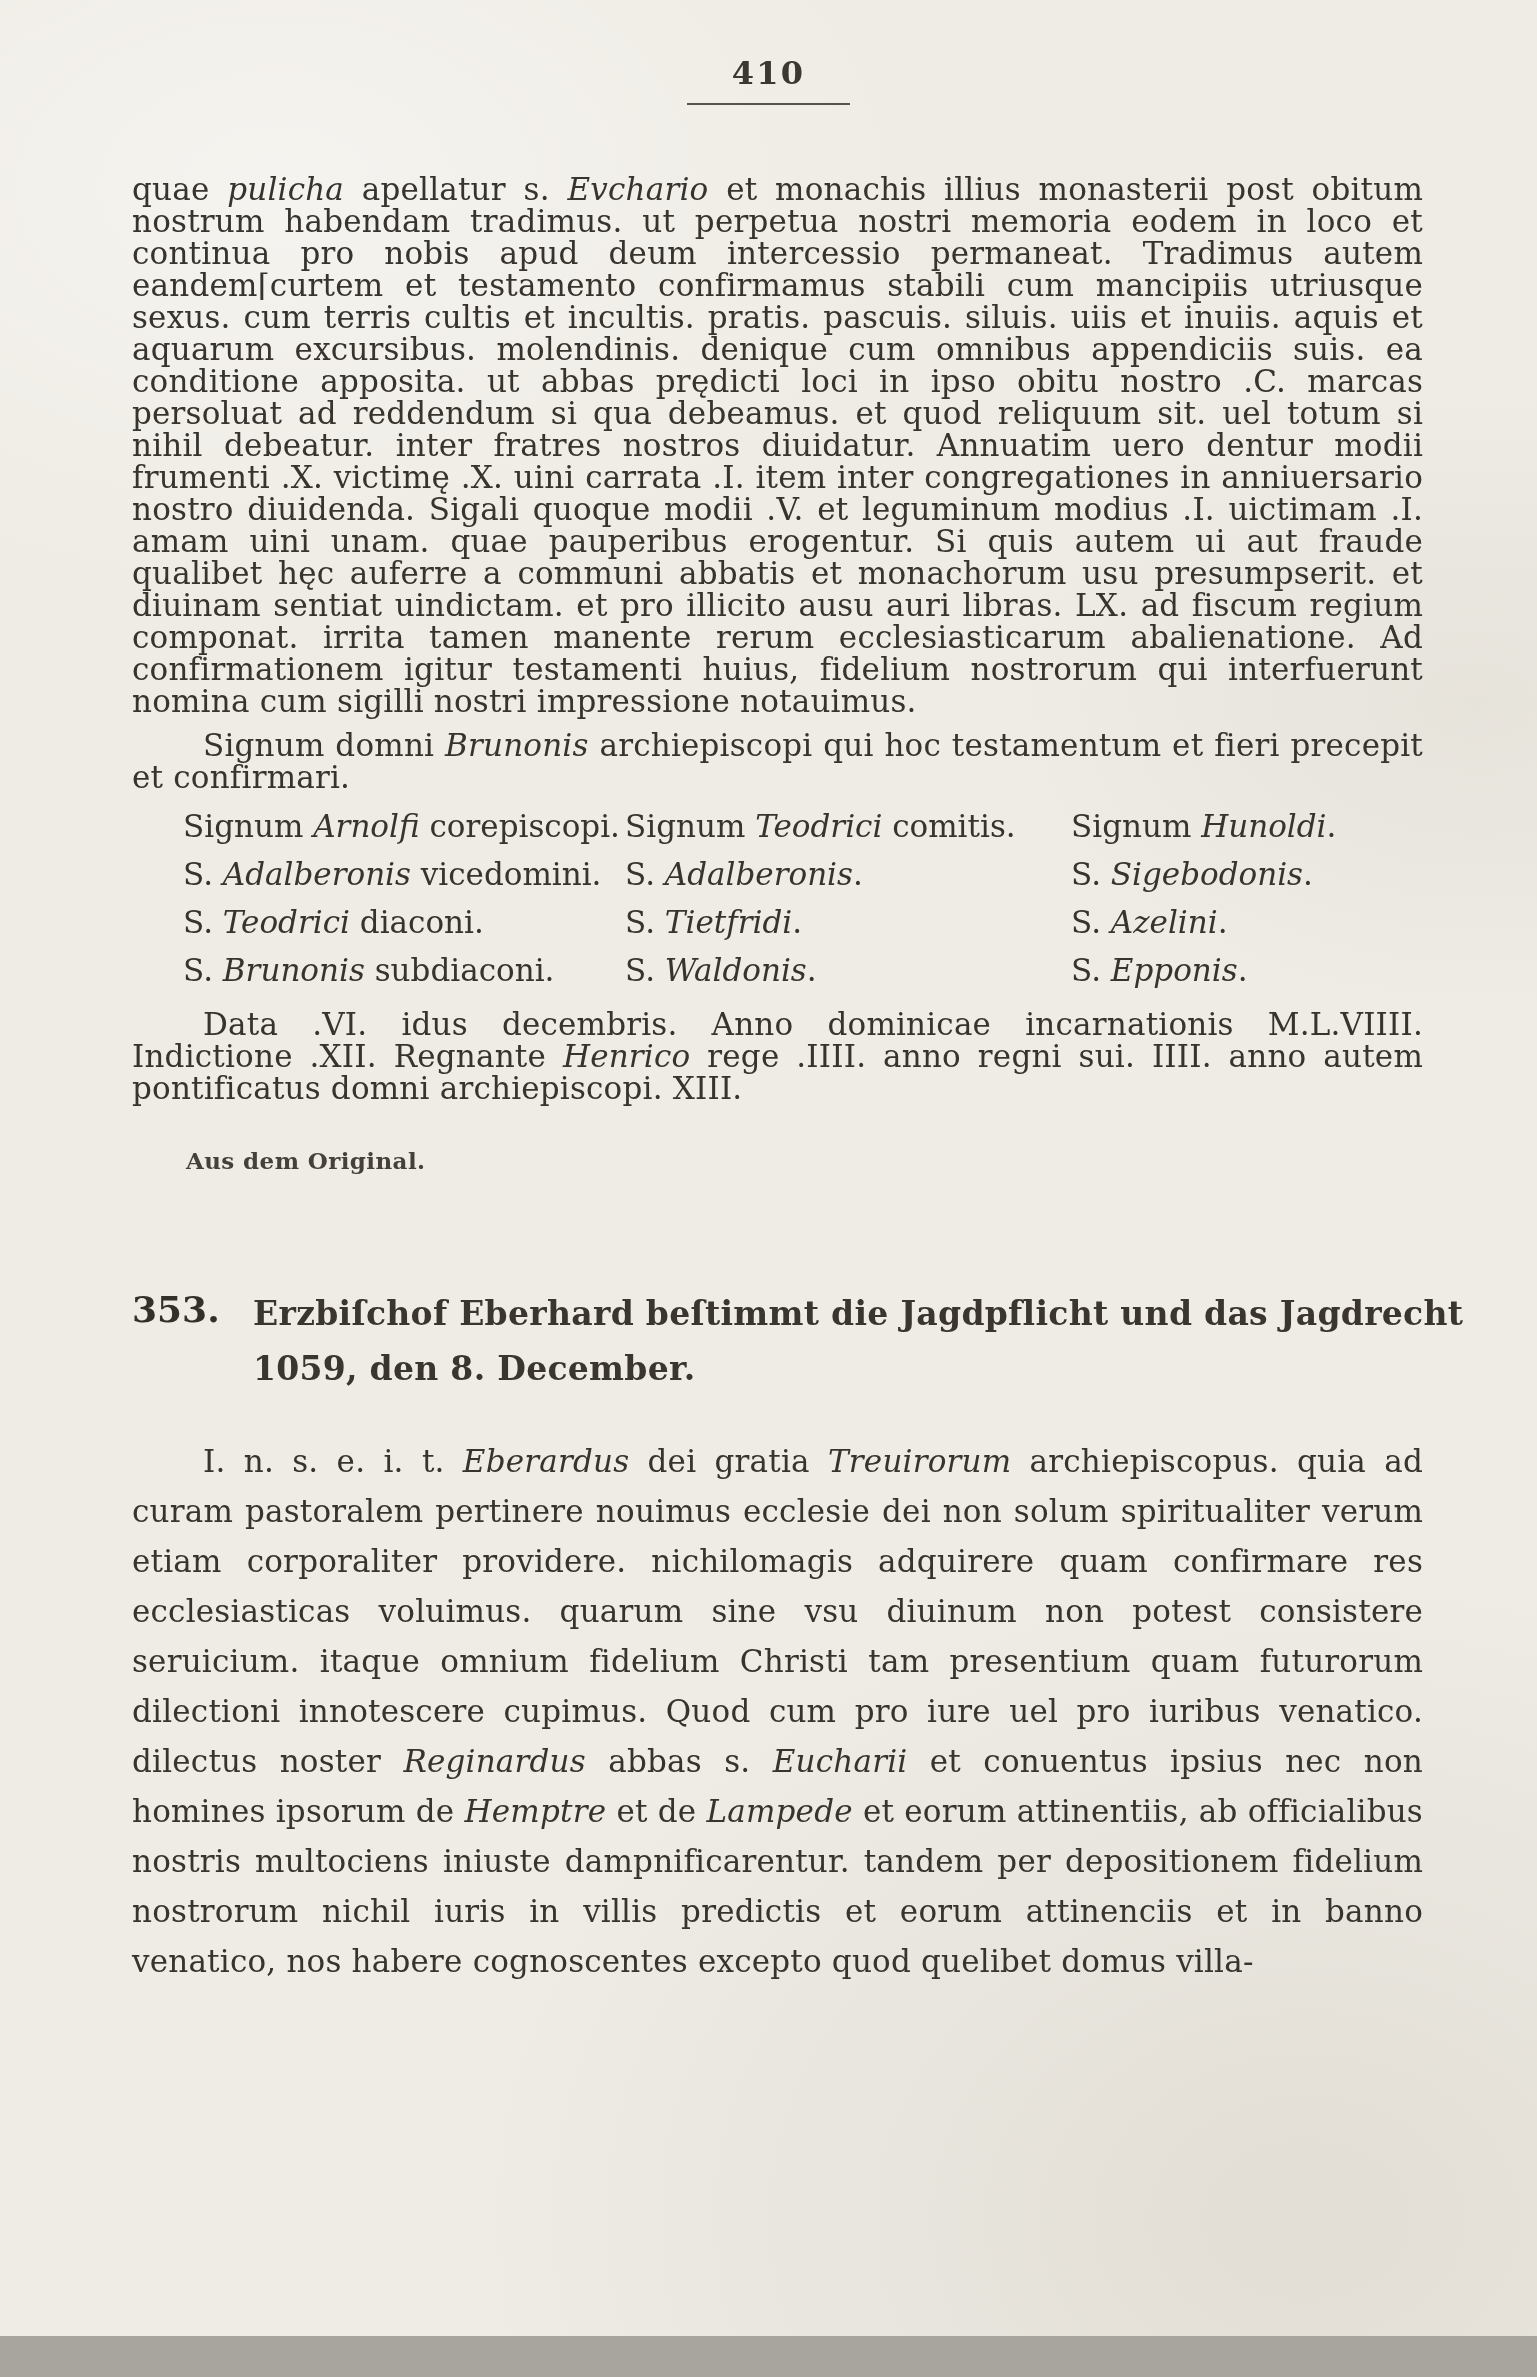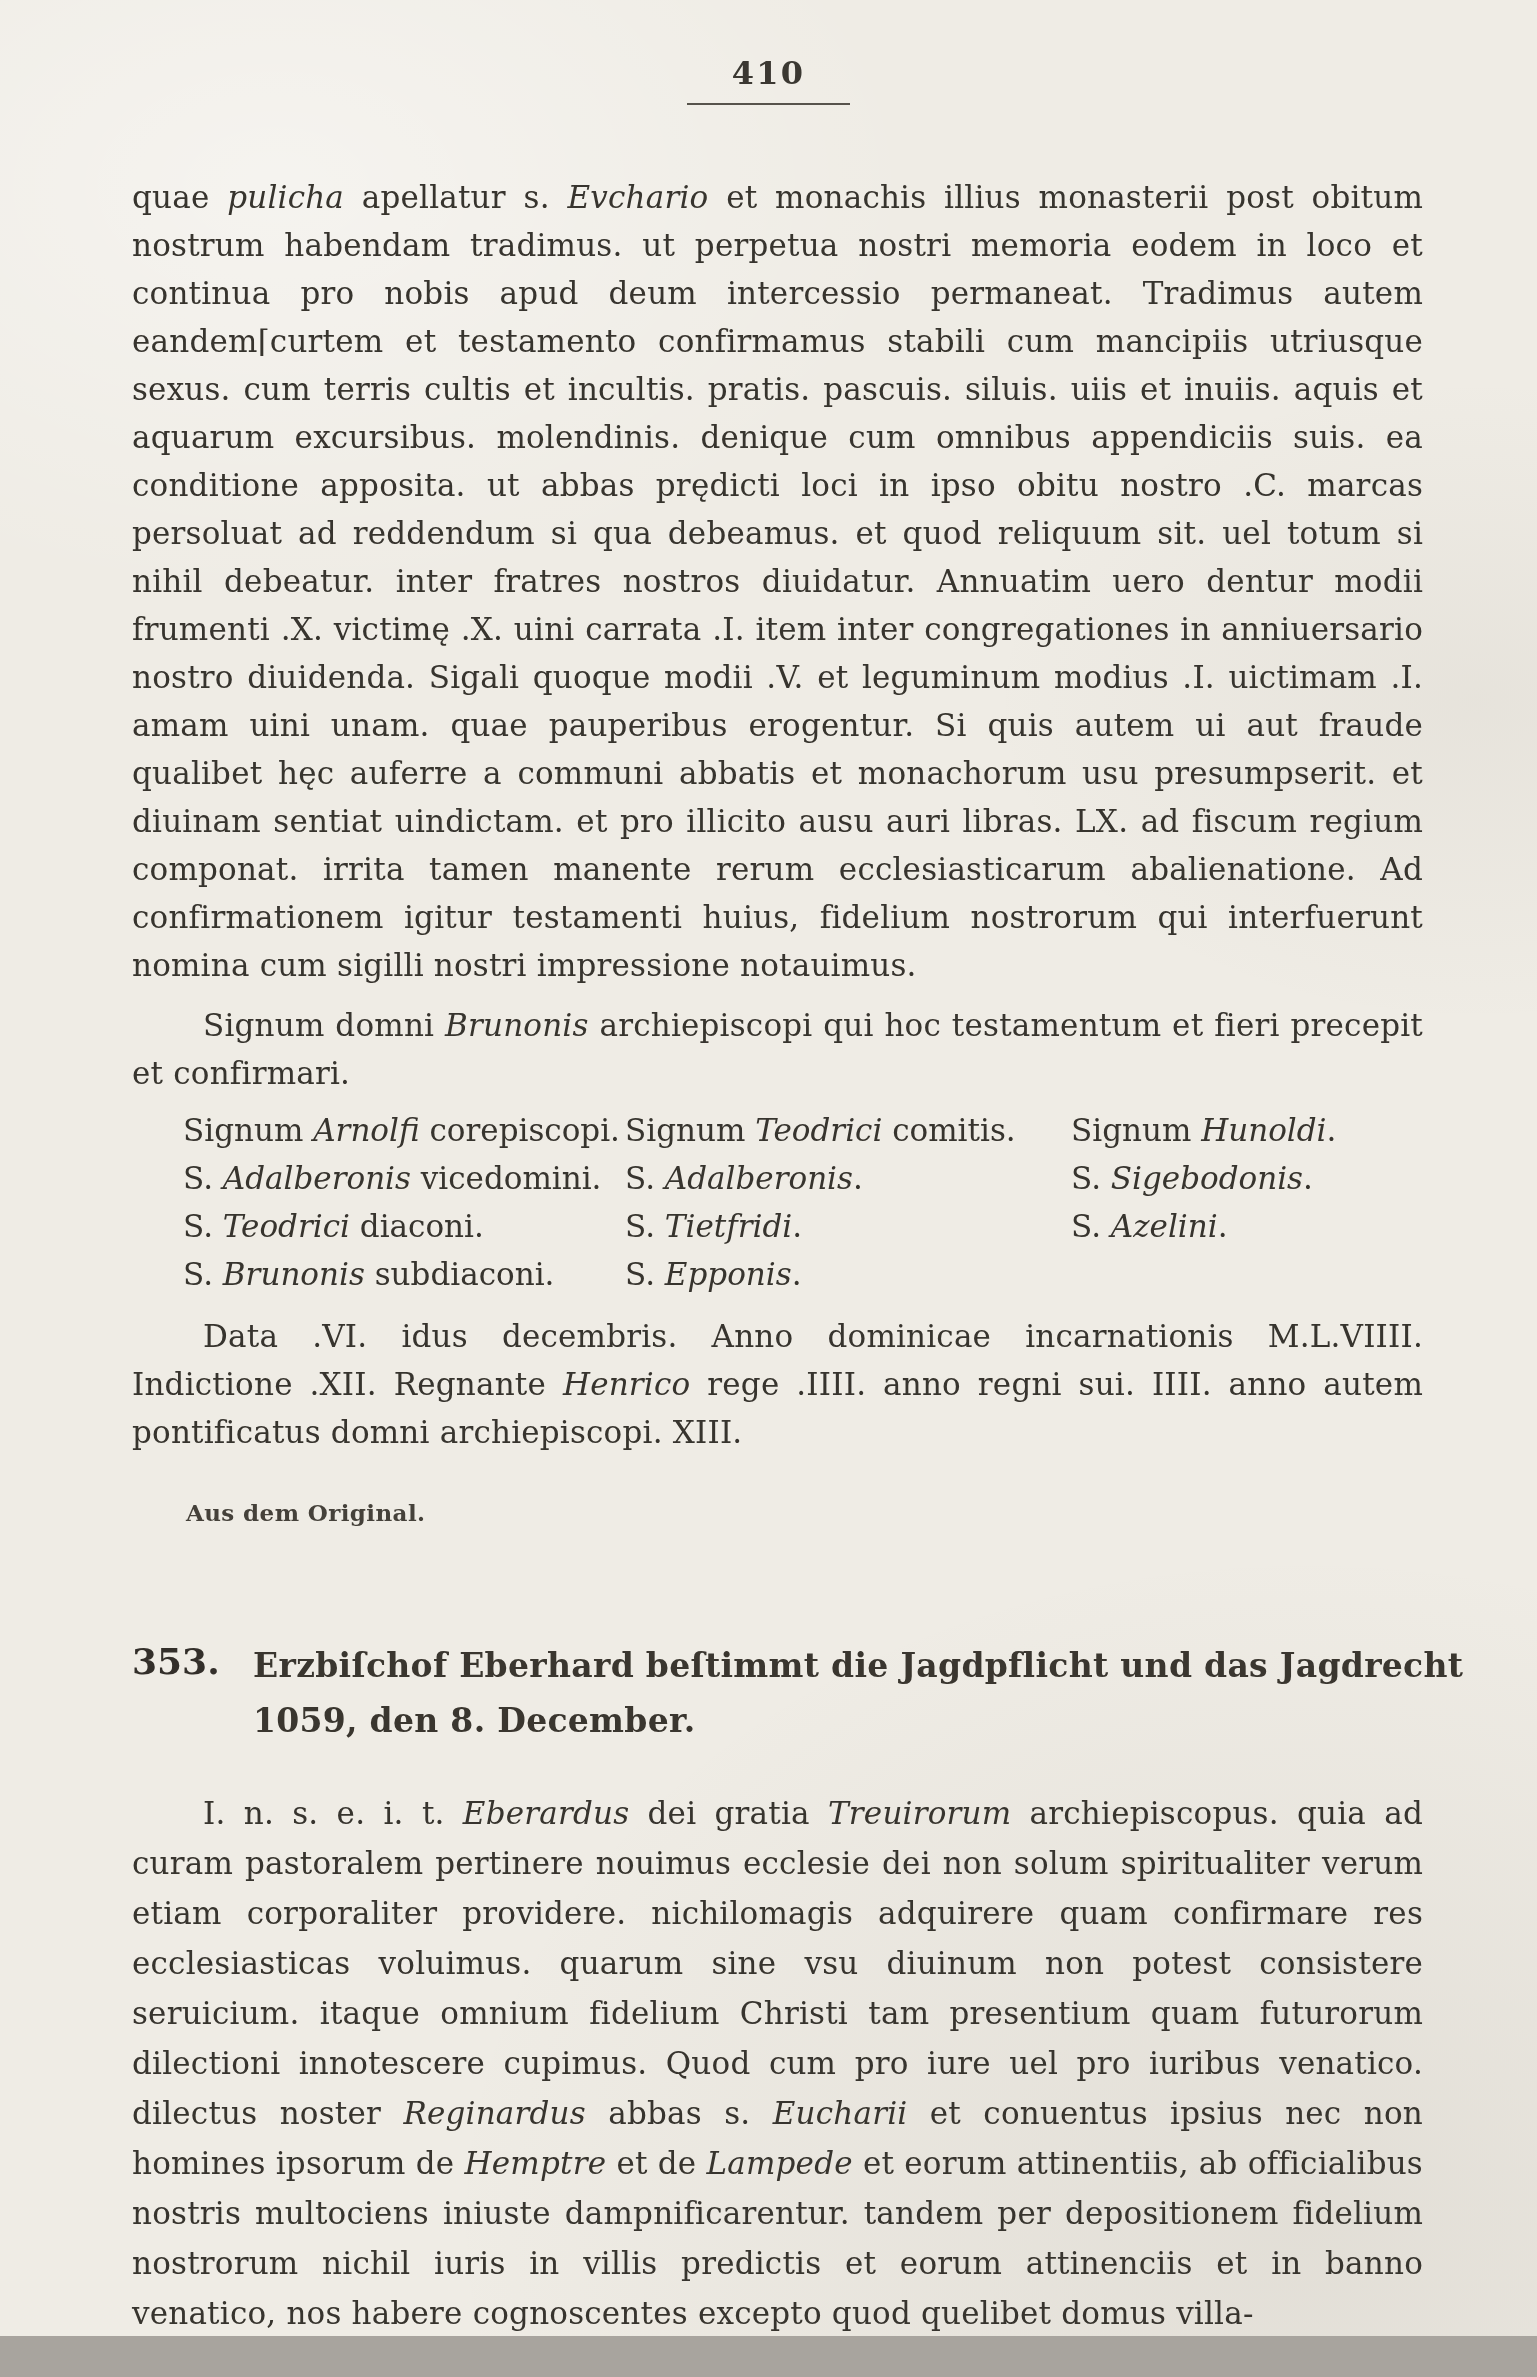--- a/index.html
+++ b/index.html
@@ -23,21 +23,21 @@
   .pagenum-wrap { text-align:center; padding-top:54px; margin-bottom:68px; }
   .pagenum {
     display:inline-block;
     font-size:32px; font-weight:bold; letter-spacing:2.3px;
     color:#3b3832;
     padding:0 45px 10.8px;
     border-bottom:2.3px solid #57534c;
   }
 
   .body {
-    font-size:31px; line-height:48px;
+    font-size:31px; line-height:32px;
     text-align:justify;
     color:#37342e;
     letter-spacing:0.2px;
   }
   .it { font-style:italic; }
   .indent { text-indent:71px; }
 
   .attestation { margin-top:12.3px; }
 
   .signatures {
@@ -94,20 +94,21 @@
       <div class="sig-cell"><span>Signum </span><span class="it">Arnolfi</span><span> corepiscopi.</span></div>
       <div class="sig-cell"><span>Signum </span><span class="it">Teodrici</span><span> comitis.</span></div>
       <div class="sig-cell"><span>Signum </span><span class="it">Hunoldi</span><span>.</span></div>
       <div class="sig-cell"><span>S. </span><span class="it">Adalberonis</span><span> vicedomini.</span></div>
       <div class="sig-cell"><span>S. </span><span class="it">Adalberonis</span><span>.</span></div>
       <div class="sig-cell"><span>S. </span><span class="it">Sigebodonis</span><span>.</span></div>
       <div class="sig-cell"><span>S. </span><span class="it">Teodrici</span><span> diaconi.</span></div>
       <div class="sig-cell"><span>S. </span><span class="it">Tietfridi</span><span>.</span></div>
       <div class="sig-cell"><span>S. </span><span class="it">Azelini</span><span>.</span></div>
       <div class="sig-cell"><span>S. </span><span class="it">Brunonis</span><span> subdiaconi.</span></div>
+      <div class="sig-cell"><span>S. </span><span class="it">Waldonis</span><span>.</span></div>
       <div class="sig-cell"><span>S. </span><span class="it">Epponis</span><span>.</span></div>
     </div>
 
     <p class="body indent dating"><span>Data .VI. idus decembris. Anno dominicae incarnationis M.L.VIIII. Indictione .XII. Regnante </span><span class="it">Henrico</span><span> rege .IIII. anno regni sui. IIII. anno autem pontificatus domni archiepiscopi. XIII.</span></p>
 
     <p class="source-note">Aus dem Original.</p>
 
     <section class="entry">
       <div class="entry-head">
         <span class="entry-num">353.</span>

